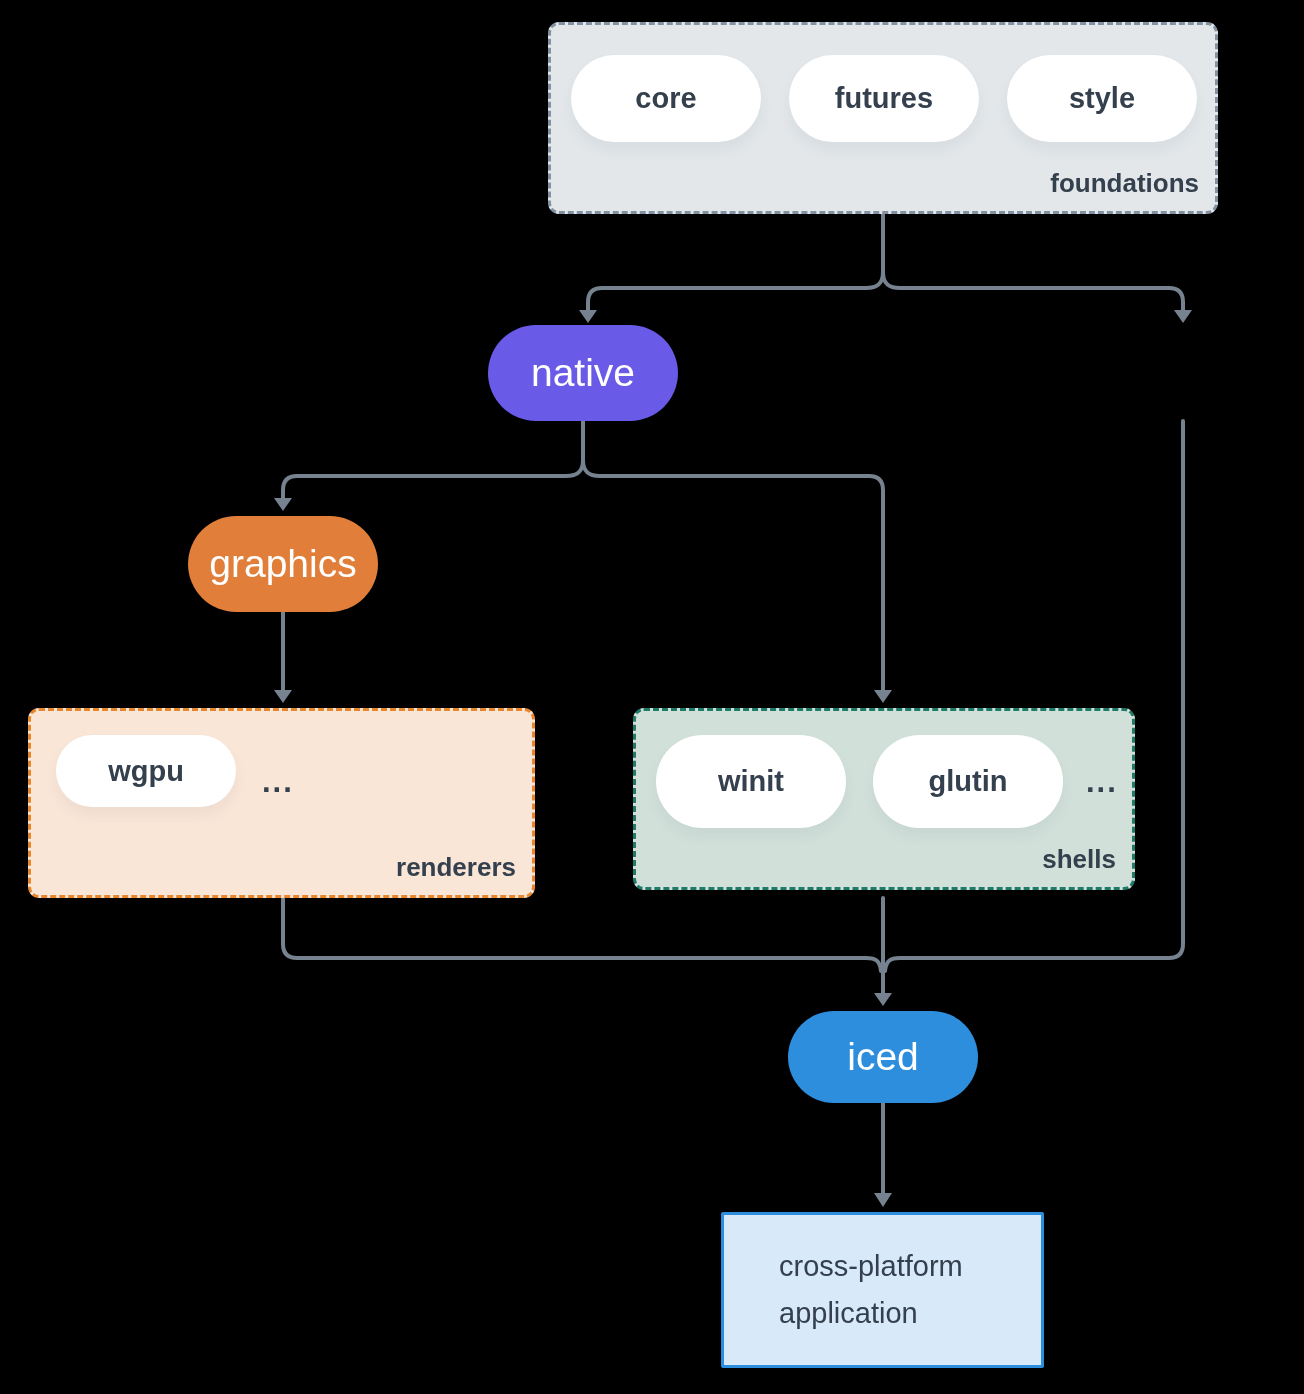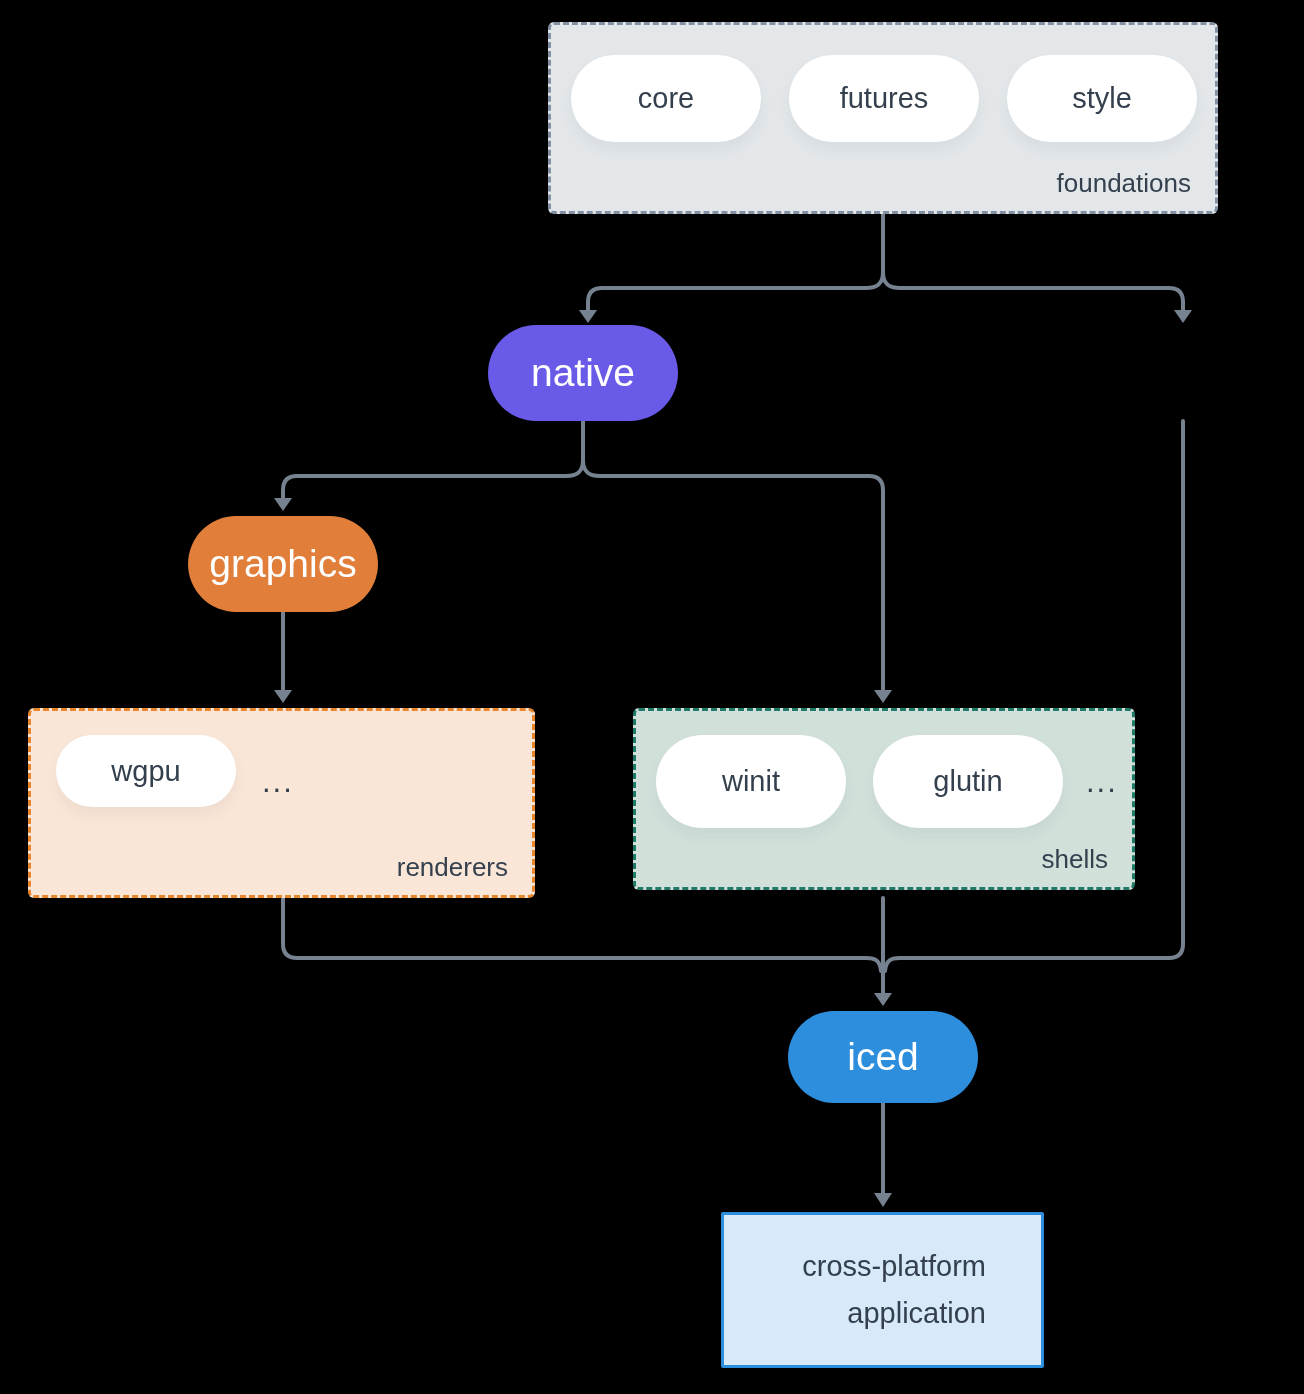--- a/index.html
+++ b/index.html
@@ -40,41 +40,42 @@
     fill: none;
     stroke: var(--line);
     stroke-width: 4;
     stroke-linecap: round;
     stroke-linejoin: round;
   }
   .arrowhead { fill: var(--line); stroke: none; }
 
   .group {
     position: absolute;
-    border-radius: 6px;
+    border-radius: 11px;
     box-sizing: border-box;
+    font-weight: bold;
   }
   .group-foundations {
     left: 548px; top: 22px; width: 670px; height: 192px;
     background: var(--foundations-bg);
     border: 3px dashed var(--foundations-border);
   }
   .group-renderers {
     left: 28px; top: 708px; width: 507px; height: 190px;
     background: var(--renderers-bg);
     border: 3px dashed var(--renderers-border);
   }
   .group-shells {
     left: 633px; top: 708px; width: 502px; height: 182px;
     background: var(--shells-bg);
     border: 3px dashed var(--shells-border);
   }
   .group-label {
     position: absolute;
-    right: 24px; bottom: 12px;
+    right: 16px; bottom: 12px;
     font-size: 26px;
     color: var(--text-dark);
     margin-top: 24px;
   }
   .pill-row {
     display: flex;
     align-items: flex-start;
   }
   .group-foundations .pill-row { padding: 30px 0 0 20px; gap: 28px; }
   .group-renderers  .pill-row { padding: 24px 0 0 25px; gap: 30px; }
@@ -117,21 +118,21 @@
   .app-box {
     position: absolute;
     left: 721px; top: 1212px; width: 323px; height: 156px;
     box-sizing: border-box;
     background: var(--app-bg);
     border: 3px solid var(--app-border);
     border-radius: 2px;
     display: flex;
     align-items: center;
     justify-content: center;
-    text-align: right;
+    text-align: left;
     color: var(--text-dark);
     font-size: 29px;
     line-height: 47px;
     padding: 0 55px;
   }
 </style>
 </head>
 <body>
 
 <div class="canvas">

